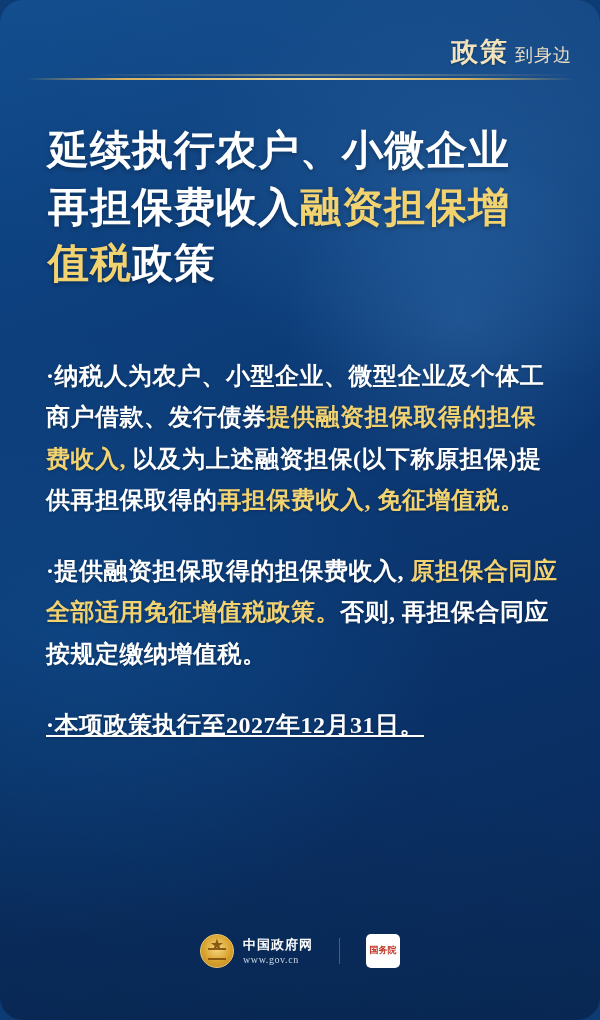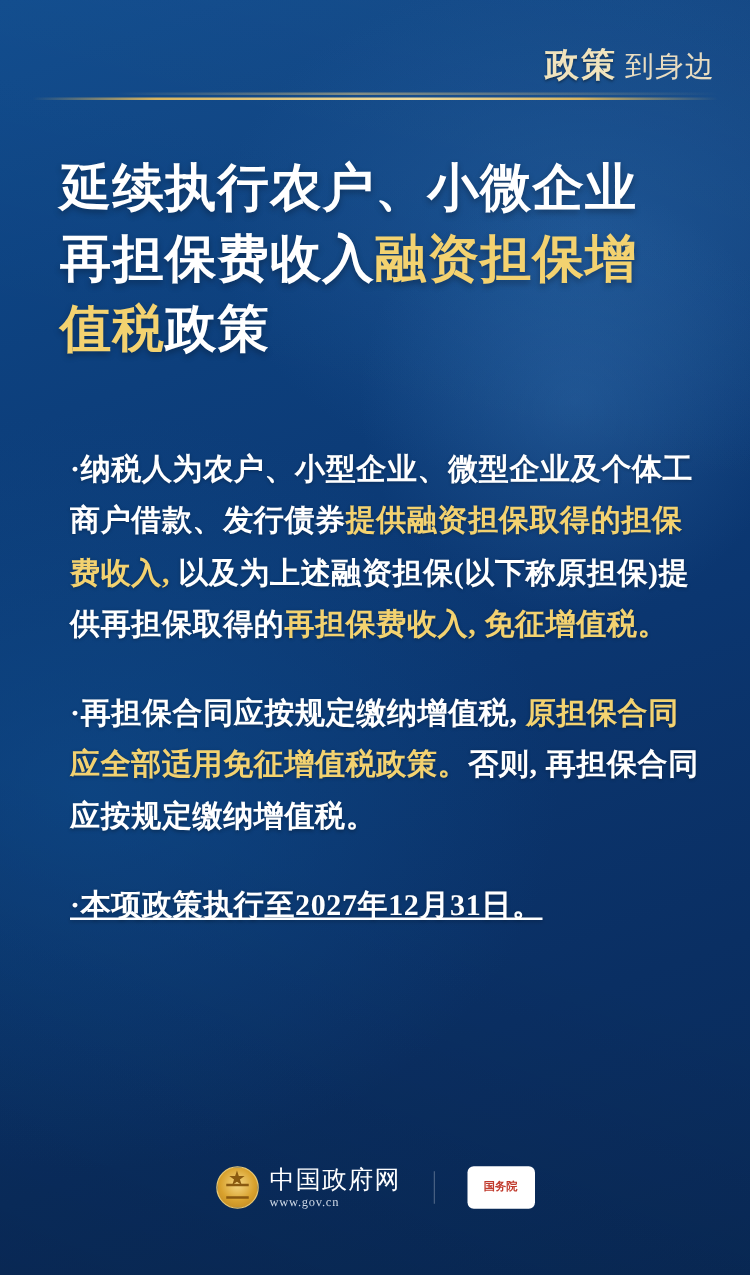--- a/index.html
+++ b/index.html
@@ -10,20 +10,21 @@
     overflow:hidden;
     position:relative;
   }
   .poster {
     position:absolute; inset:0;
     background:
       radial-gradient(ellipse 420px 300px at 78% 18%, rgba(35,95,160,0.55) 0%, rgba(13,59,115,0) 70%),
       radial-gradient(ellipse 520px 420px at 12% 62%, rgba(14,72,134,0.75) 0%, rgba(11,52,104,0) 72%),
       linear-gradient(160deg, #0e4a8c 0%, #0d3f7c 28%, #0b3670 55%, #0a2f63 78%, #092a58 100%);
     overflow:hidden;
+    border-radius:23px;
   }
   
   .sheen1 {
     position:absolute; left:-10%; top:-5%; width:130%; height:60%;
     background:linear-gradient(200deg, rgba(255,255,255,0.045) 0%, rgba(255,255,255,0) 60%);
     transform:rotate(-6deg);
     pointer-events:none;
   }
   .sheen2 {
     position:absolute; left:-20%; bottom:-10%; width:140%; height:55%;
@@ -53,38 +54,38 @@
     position:absolute; right:28px; top:34px;
     display:flex; align-items:baseline; gap:6px;
     white-space:nowrap;
   }
   .brand-main {
     font-size:27px; font-weight:bold; letter-spacing:2px;
     color:#f0e3bd;
     text-shadow:0 1px 2px rgba(0,0,0,0.35);
   }
   .brand-sub {
-    font-size:23px; letter-spacing:1px;
+    font-size:18px; letter-spacing:1px;
     color:#e8dcc0;
   }
 
   
   .headline {
     position:absolute; left:48px; right:44px; top:122px;
     font-size:41px; line-height:1.38;
     font-weight:bold;
     color:#ffffff;
     letter-spacing:1px;
     text-shadow:0 2px 5px rgba(0,0,0,0.3);
   }
   .hl-gold { color:#f3d270;margin-top:44px; }
 
   
   .body-wrap {
-    position:absolute; left:56px; right:40px; top:356px;
+    position:absolute; left:46px; right:40px; top:356px;
     font-size:24px; line-height:1.72;
     color:#ffffff;
     letter-spacing:0.5px;
     font-weight:bold;
     text-shadow:0 1px 3px rgba(0,0,0,0.28);
   }
   .para { margin-bottom:30px; }
   .para:last-child { margin-bottom:0;text-decoration:underline; }
   .g { color:#f3d270; }
 
@@ -102,24 +103,24 @@
     flex:none;
   }
   .emblem:before {
     content:"★"; position:absolute; left:0; right:0; top:2px;
     text-align:center; font-size:16px; color:#8a5a10; line-height:1;
   }
   .emblem:after {
     content:""; position:absolute; left:7px; right:7px; bottom:7px; height:8px;
     border-top:2px solid #8a5a10; border-bottom:2px solid #8a5a10;
   }
-  .f-text-cn { font-size:20px; color:#ffffff; font-weight:normal; letter-spacing:1px; line-height:1.25; }
+  .f-text-cn { font-size:13px; color:#ffffff; font-weight:bold; letter-spacing:1px; line-height:1.25; }
   .f-text-en { font-size:10px; color:#cfd9e6; letter-spacing:0.6px; font-family:Liberation Serif, serif; }
   .sc-badge {
-    width:54px; height:34px; border-radius:5px;
+    width:34px; height:34px; border-radius:5px;
     background:#ffffff; color:#c0392b;
     display:flex; align-items:center; justify-content:center;
     font-size:9px; font-weight:bold; line-height:1.05; text-align:right;
     flex:none;
   }
   .divider-dot { width:1px; height:26px; background:rgba(255,255,255,0.25); }
 </style>
 </head>
 <body>
 
@@ -140,21 +141,21 @@
     <span>延续执行农户、小微企业</span><br>
     <span>再担保费收入</span><span class="hl-gold">融资担保增</span><br>
     <span class="hl-gold">值税</span><span>政策</span>
   </div>
 
   <div class="body-wrap">
     <p class="para">
       <span>·纳税人为农户、小型企业、微型企业及个体工商户借款、发行债券</span><span class="g">提供融资担保取得的担保费收入,</span><span> 以及为上述融资担保(以下称原担保)提供再担保取得的</span><span class="g">再担保费收入, 免征增值税。</span>
     </p>
     <p class="para">
-      <span>·再担保合同应按规定缴纳增值税,</span><span class="g"> 原担保合同应全部适用免征增值税政策。</span><span>否则, 再担保合同应按规定缴纳增值税。</span>
+      <span>·提供融资担保取得的担保费收入,</span><span class="g"> 原担保合同应全部适用免征增值税政策。</span><span>否则, 再担保合同应按规定缴纳增值税。</span>
     </p>
     <p class="para">
       <span>·本项政策执行至2027年12月31日。</span>
     </p>
   </div>
 
   <div class="footer">
     <div class="f-group">
       <div class="emblem"></div>
       <div>

